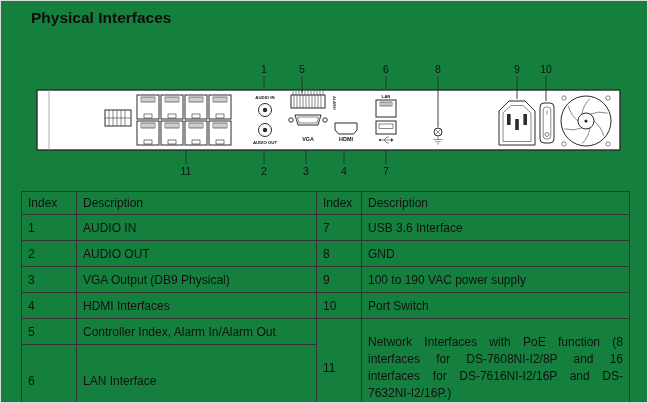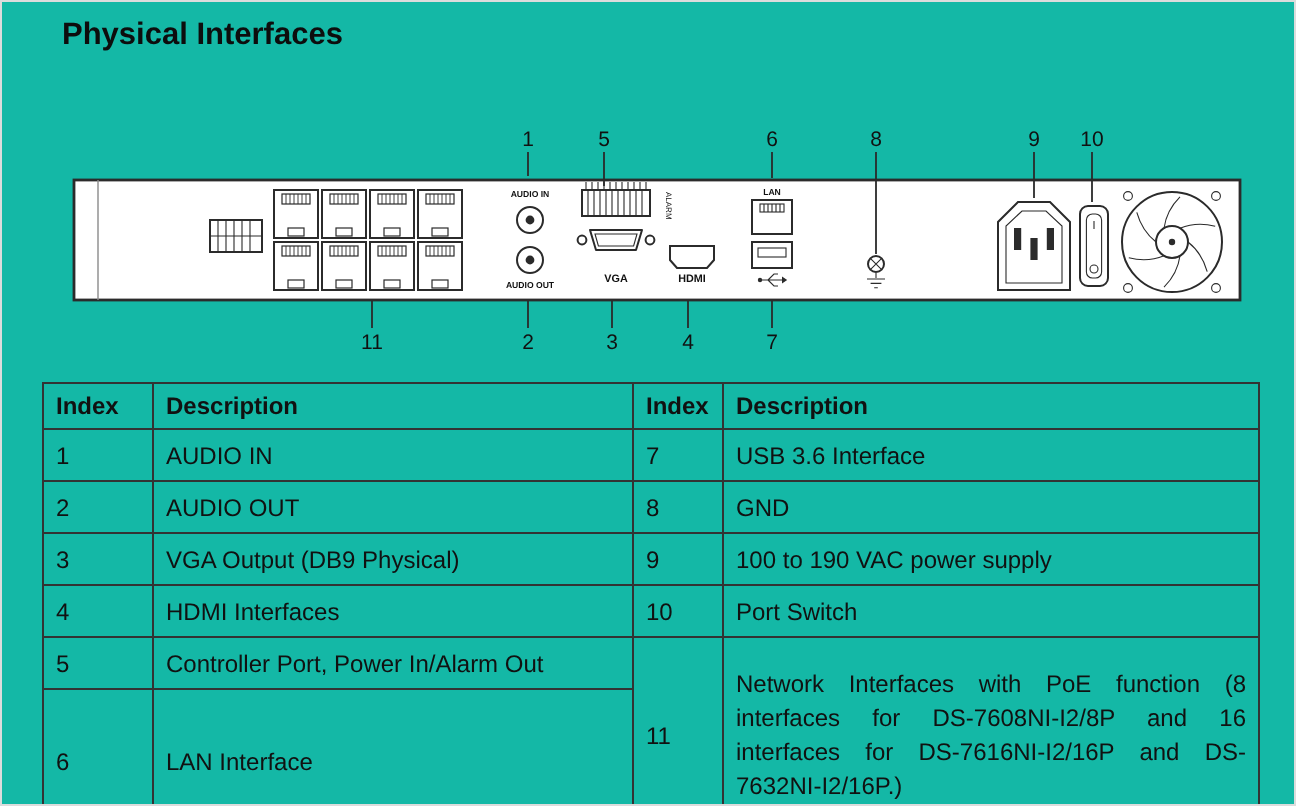--- a/index.html
+++ b/index.html
@@ -1,17 +1,17 @@
 <!DOCTYPE html>
 <html><head>
 <meta charset="utf-8">
 <style>
   html,body{margin:0;padding:0;background:#fff;}
   #page{
-    position:relative;width:648px;height:403px;background:#14b8a6;
+    position:relative;width:648px;height:403px;background:#15803d;
     border:1px solid #dcdcdc;box-sizing:border-box;overflow:hidden;
     font-family:"Liberation Sans", sans-serif;color:#111;
   }
   .title{
     position:absolute;top:8px;left:30px;font-size:15.5px;font-weight:bold;color:#0d0d0d;
   }
   svg{position:absolute;left:0;top:52px;}
   svg text{font-family:"Liberation Sans", sans-serif;fill:#111;}
   .panel{fill:#fff;stroke:#2b2b2b;stroke-width:1.4;}
   .comp{fill:#fff;stroke:#2b2b2b;stroke-width:1;}
@@ -20,21 +20,21 @@
   .cline{stroke:#2b2b2b;stroke-width:.9;}
   .num{font-size:10.5px;text-anchor:middle;}
   .tiny{font-size:4.3px;text-anchor:middle;font-weight:bold;}
   .lbl{font-size:5.4px;text-anchor:middle;font-weight:bold;}
   table{
     position:absolute;left:20px;top:190px;border-collapse:collapse;table-layout:fixed;
     width:608px;font-size:12px;
   }
   td{border:1px solid #333;padding:2px 6px;height:21px;vertical-align:middle;
      overflow:hidden;}
-  tr.hdr td{font-weight:bold;height:18px;}
+  tr.hdr td{font-weight:normal;height:18px;}
   tr.row-lan td{height:68px;}
   td.justify{text-align:justify;line-height:1.42;padding-top:3px;padding-bottom:3px;}
 </style>
 </head>
 <body>
 
 <div id="page">
 
   <div class="title">Physical Interfaces</div>
 
@@ -196,21 +196,21 @@
       <td>100 to 190 VAC power supply</td>
     </tr>
     <tr>
       <td>4</td>
       <td>HDMI Interfaces</td>
       <td>10</td>
       <td>Port Switch</td>
     </tr>
     <tr>
       <td>5</td>
-      <td>Controller Port, Power In/Alarm Out</td>
+      <td>Controller Index, Alarm In/Alarm Out</td>
       <td rowspan="2">11</td>
       <td rowspan="2" class="justify">Network Interfaces with PoE function (8 interfaces for DS-7608NI-I2/8P and 16 interfaces for DS-7616NI-I2/16P and DS-7632NI-I2/16P.)</td>
     </tr>
     <tr class="row-lan">
       <td>6</td>
       <td>LAN Interface</td>
     </tr>
   </tbody>
     </table>
 

